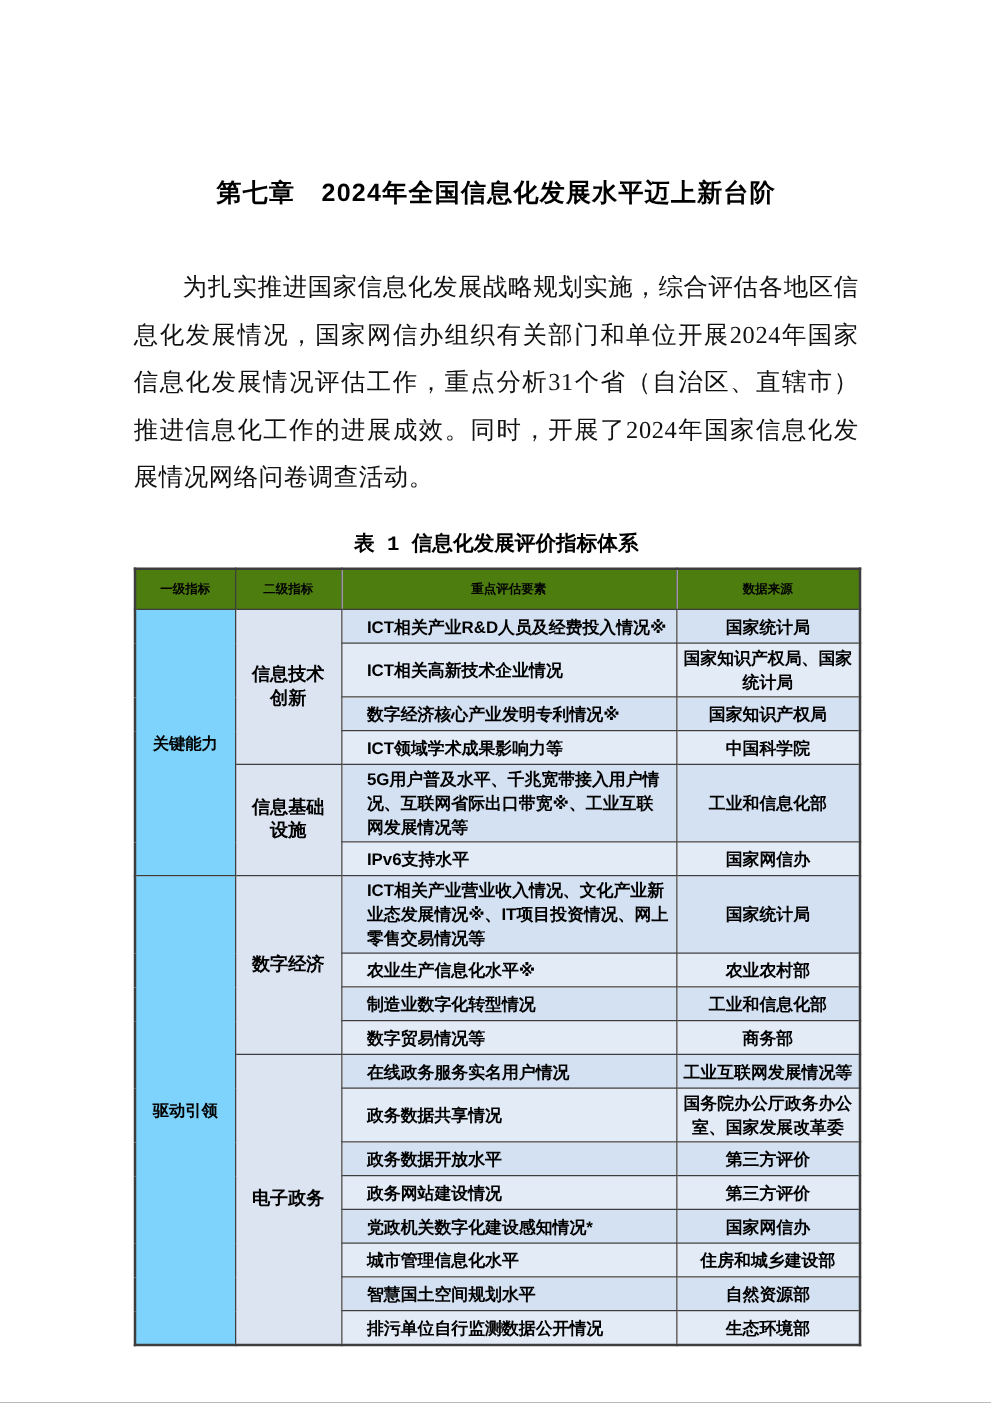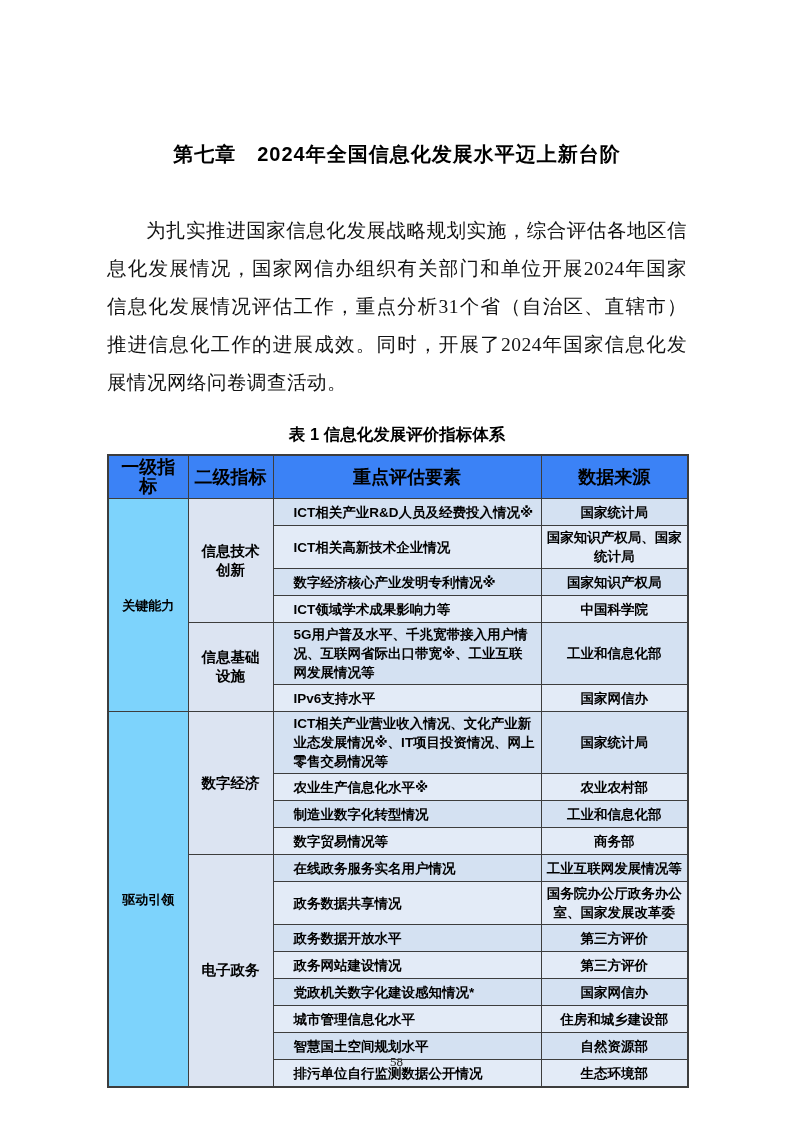--- a/index.html
+++ b/index.html
@@ -31,21 +31,21 @@
     font-size:19.5px;
     line-height:38px;
     text-align:justify;
     text-indent:2em;
     letter-spacing:0.5px;
     color:#111;
   }
   .table-caption{
     margin-top:22px;
     text-align:center;
-    font-family:Liberation Sans, sans-serif;
+    font-family:Liberation Mono, monospace;
     font-weight:bold;
     font-size:16.5px;
     color:#000;
   }
   table.indicator-table{
     margin-top:8px;
     border-collapse:collapse;
     width:580px;
     table-layout:fixed;
     font-family:"Liberation Sans","DejaVu Sans",sans-serif;
@@ -56,22 +56,22 @@
   }
   .indicator-table th, .indicator-table td{
     border:1px solid #3d3d3d;
     padding:2px 5px;
     line-height:19px;
     vertical-align:middle;
     text-align:center;
     overflow:hidden;
   }
   .indicator-table th{
-    background:#3b82f6;
-    font-size:18px;
+    background:#4d7c0f;
+    font-size:10px;
     font-weight:bold;
     height:27px;
   }
   td.lv1{
     background:#7dd3fc;
     font-size:13px;
     font-weight:bold;
   }
   td.lv2{
     background:#dce4f2;

